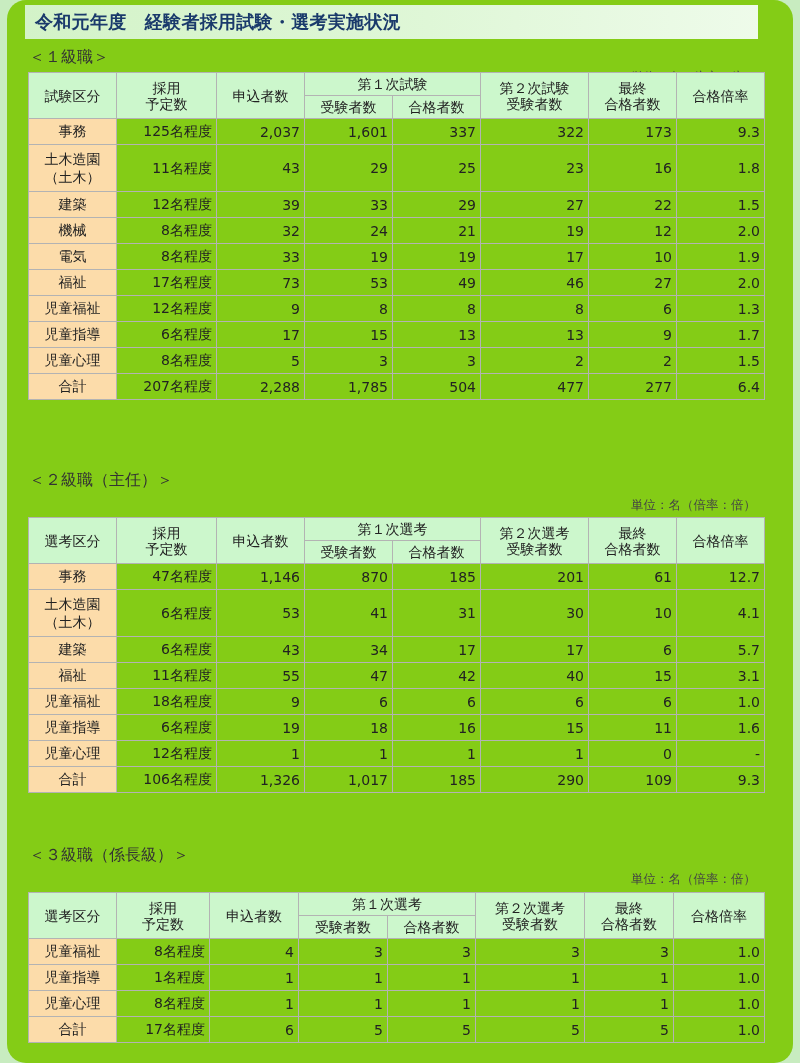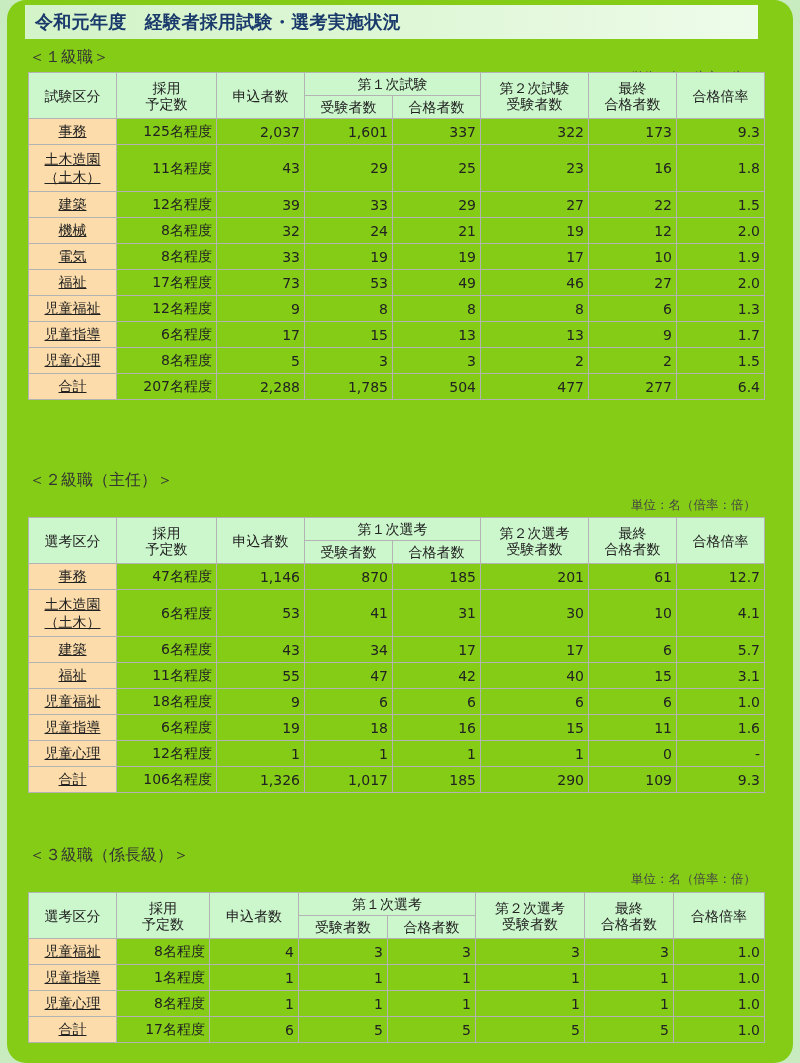--- a/index.html
+++ b/index.html
@@ -29,21 +29,21 @@
     border-collapse: collapse; table-layout: fixed;
     font-size: 14px;
   }
   th, td { border: 1px solid #b3b3b3; padding: 0 4px; }
   th {
     background: #ccf7cc; font-weight: normal; color: #222;
     text-align: center; line-height: 16px; font-size: 14px;
   }
   td { text-align: right; height: 25px; color: #222; }
   td.cat {
-    background: #fcdcaa; text-align: center; text-decoration: underline;
+    background: #fcdcaa; text-align: center;
   }
   td.tall { height: 46px; line-height: 18px; }
   .hdr-top th { height: 22px; }
   .hdr-sub th { height: 22px; }
 </style>
 </head>
 <body>
 
 <div class="frame">
 

